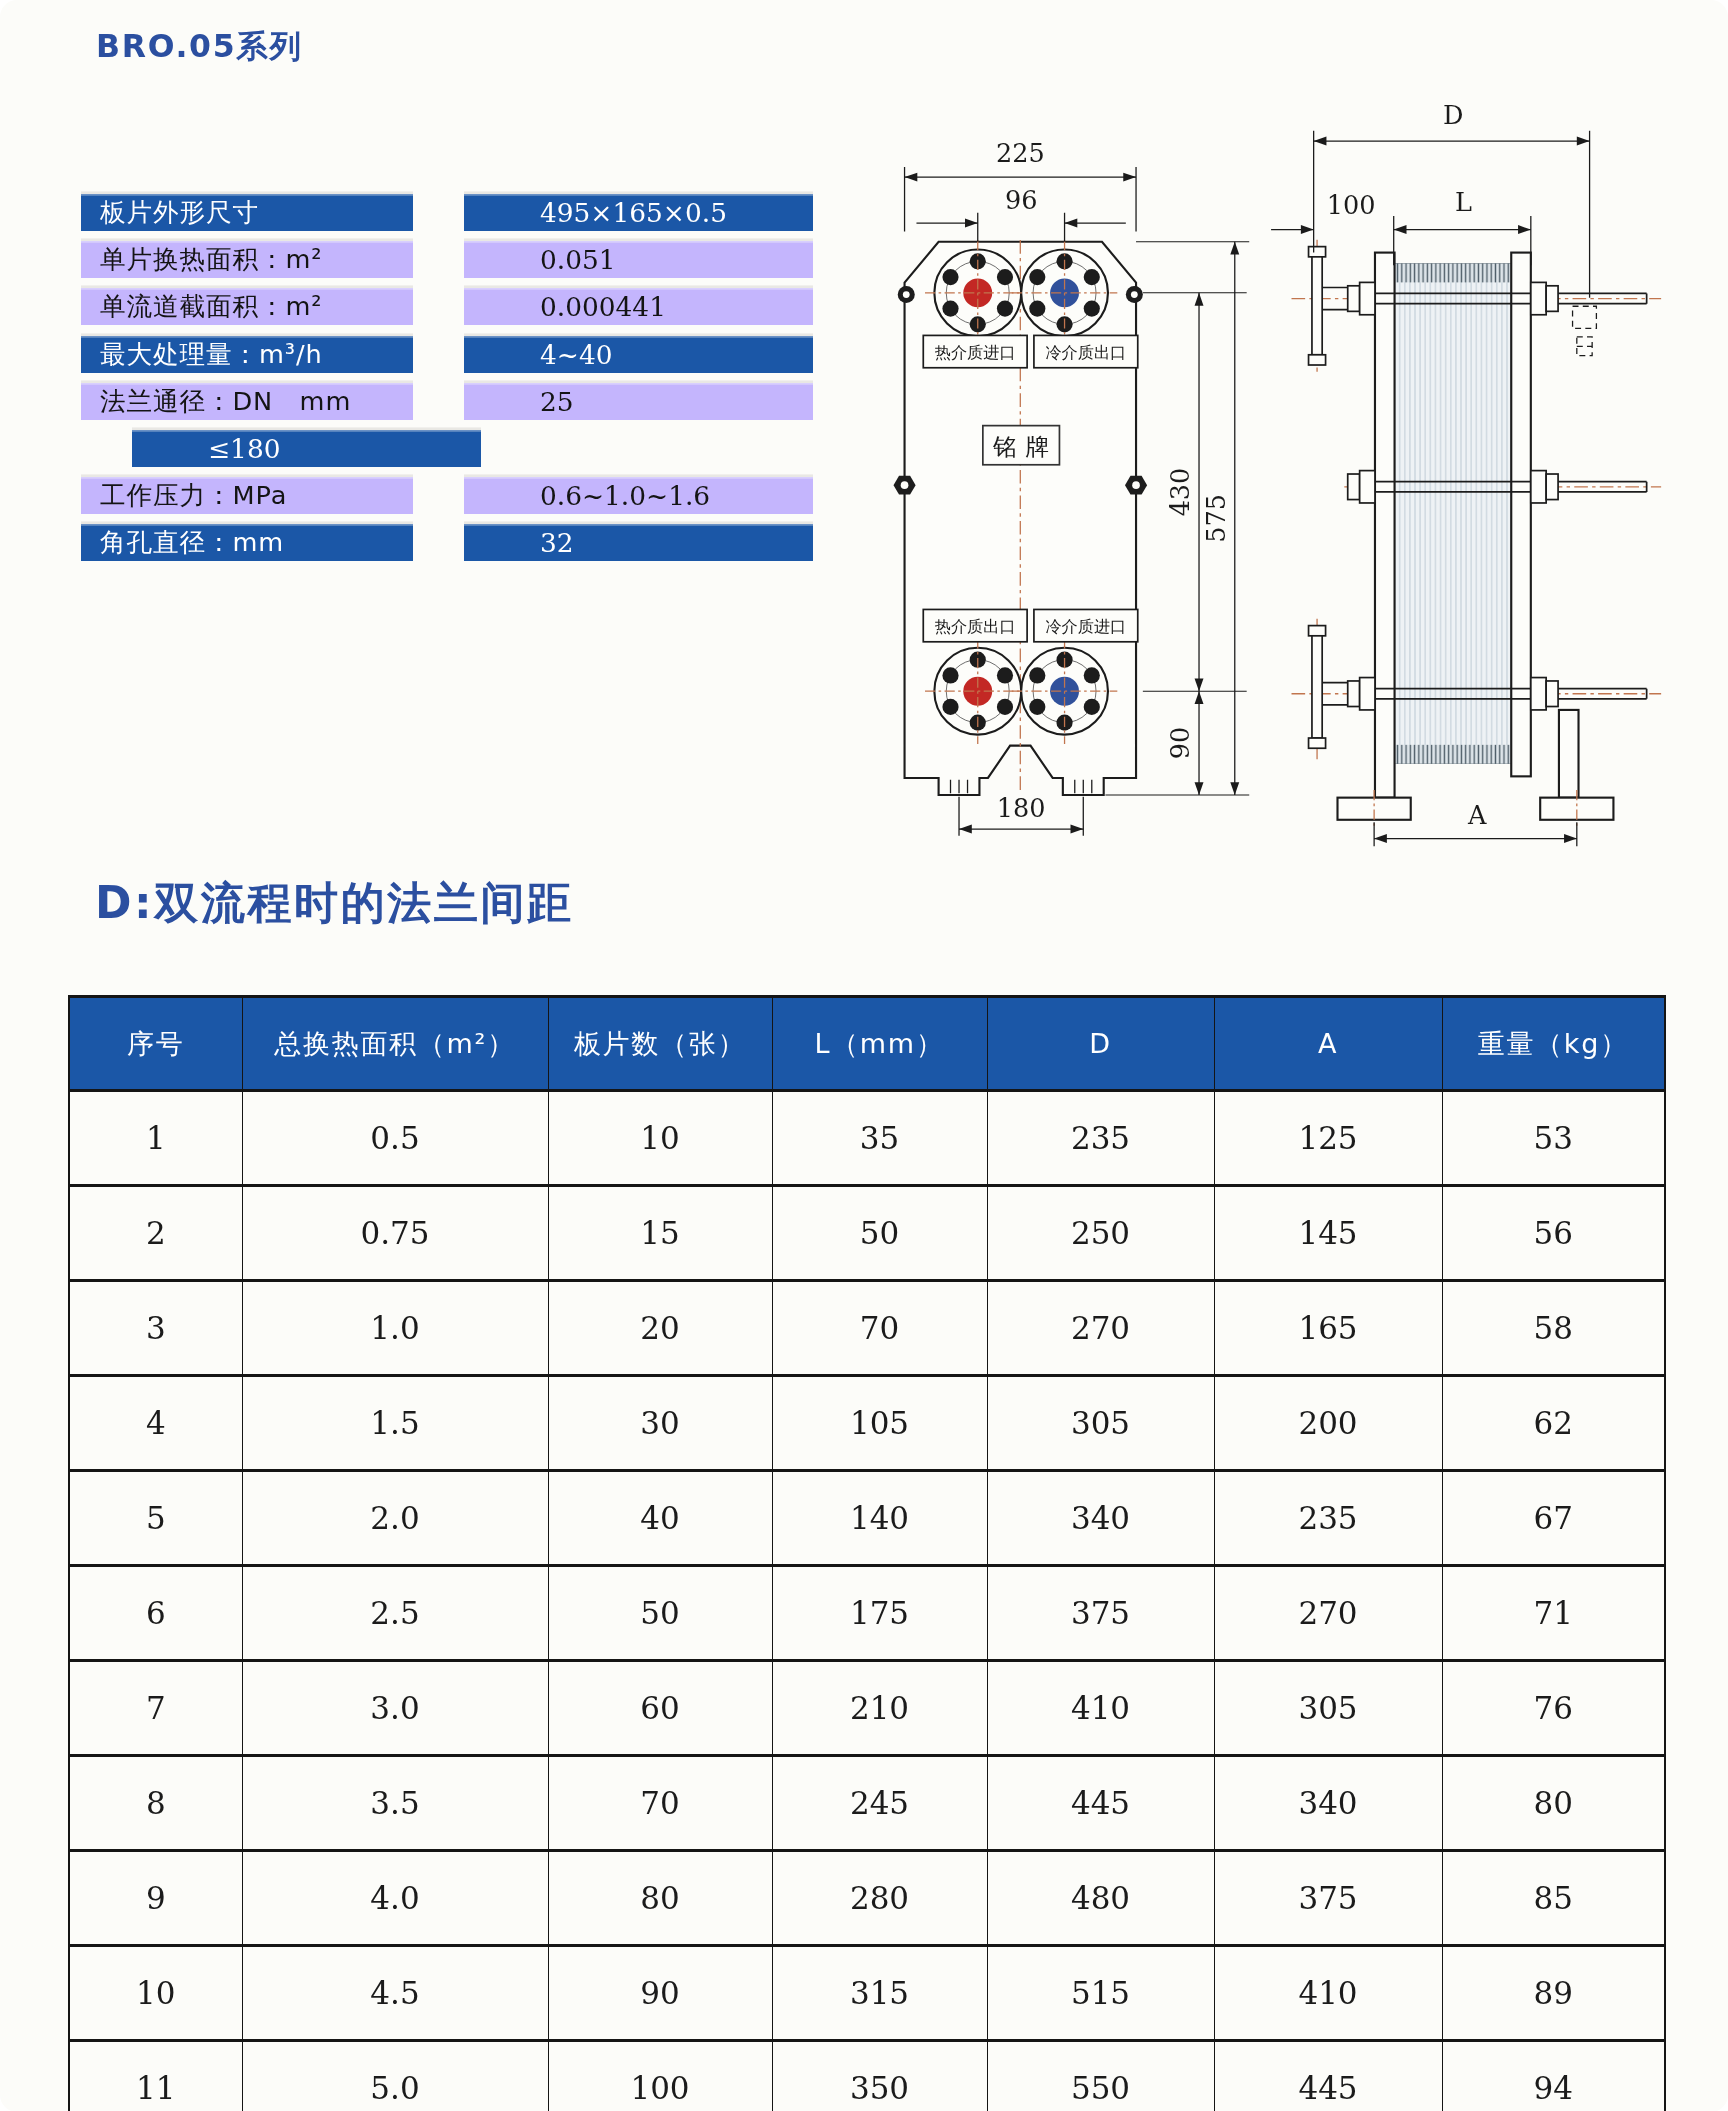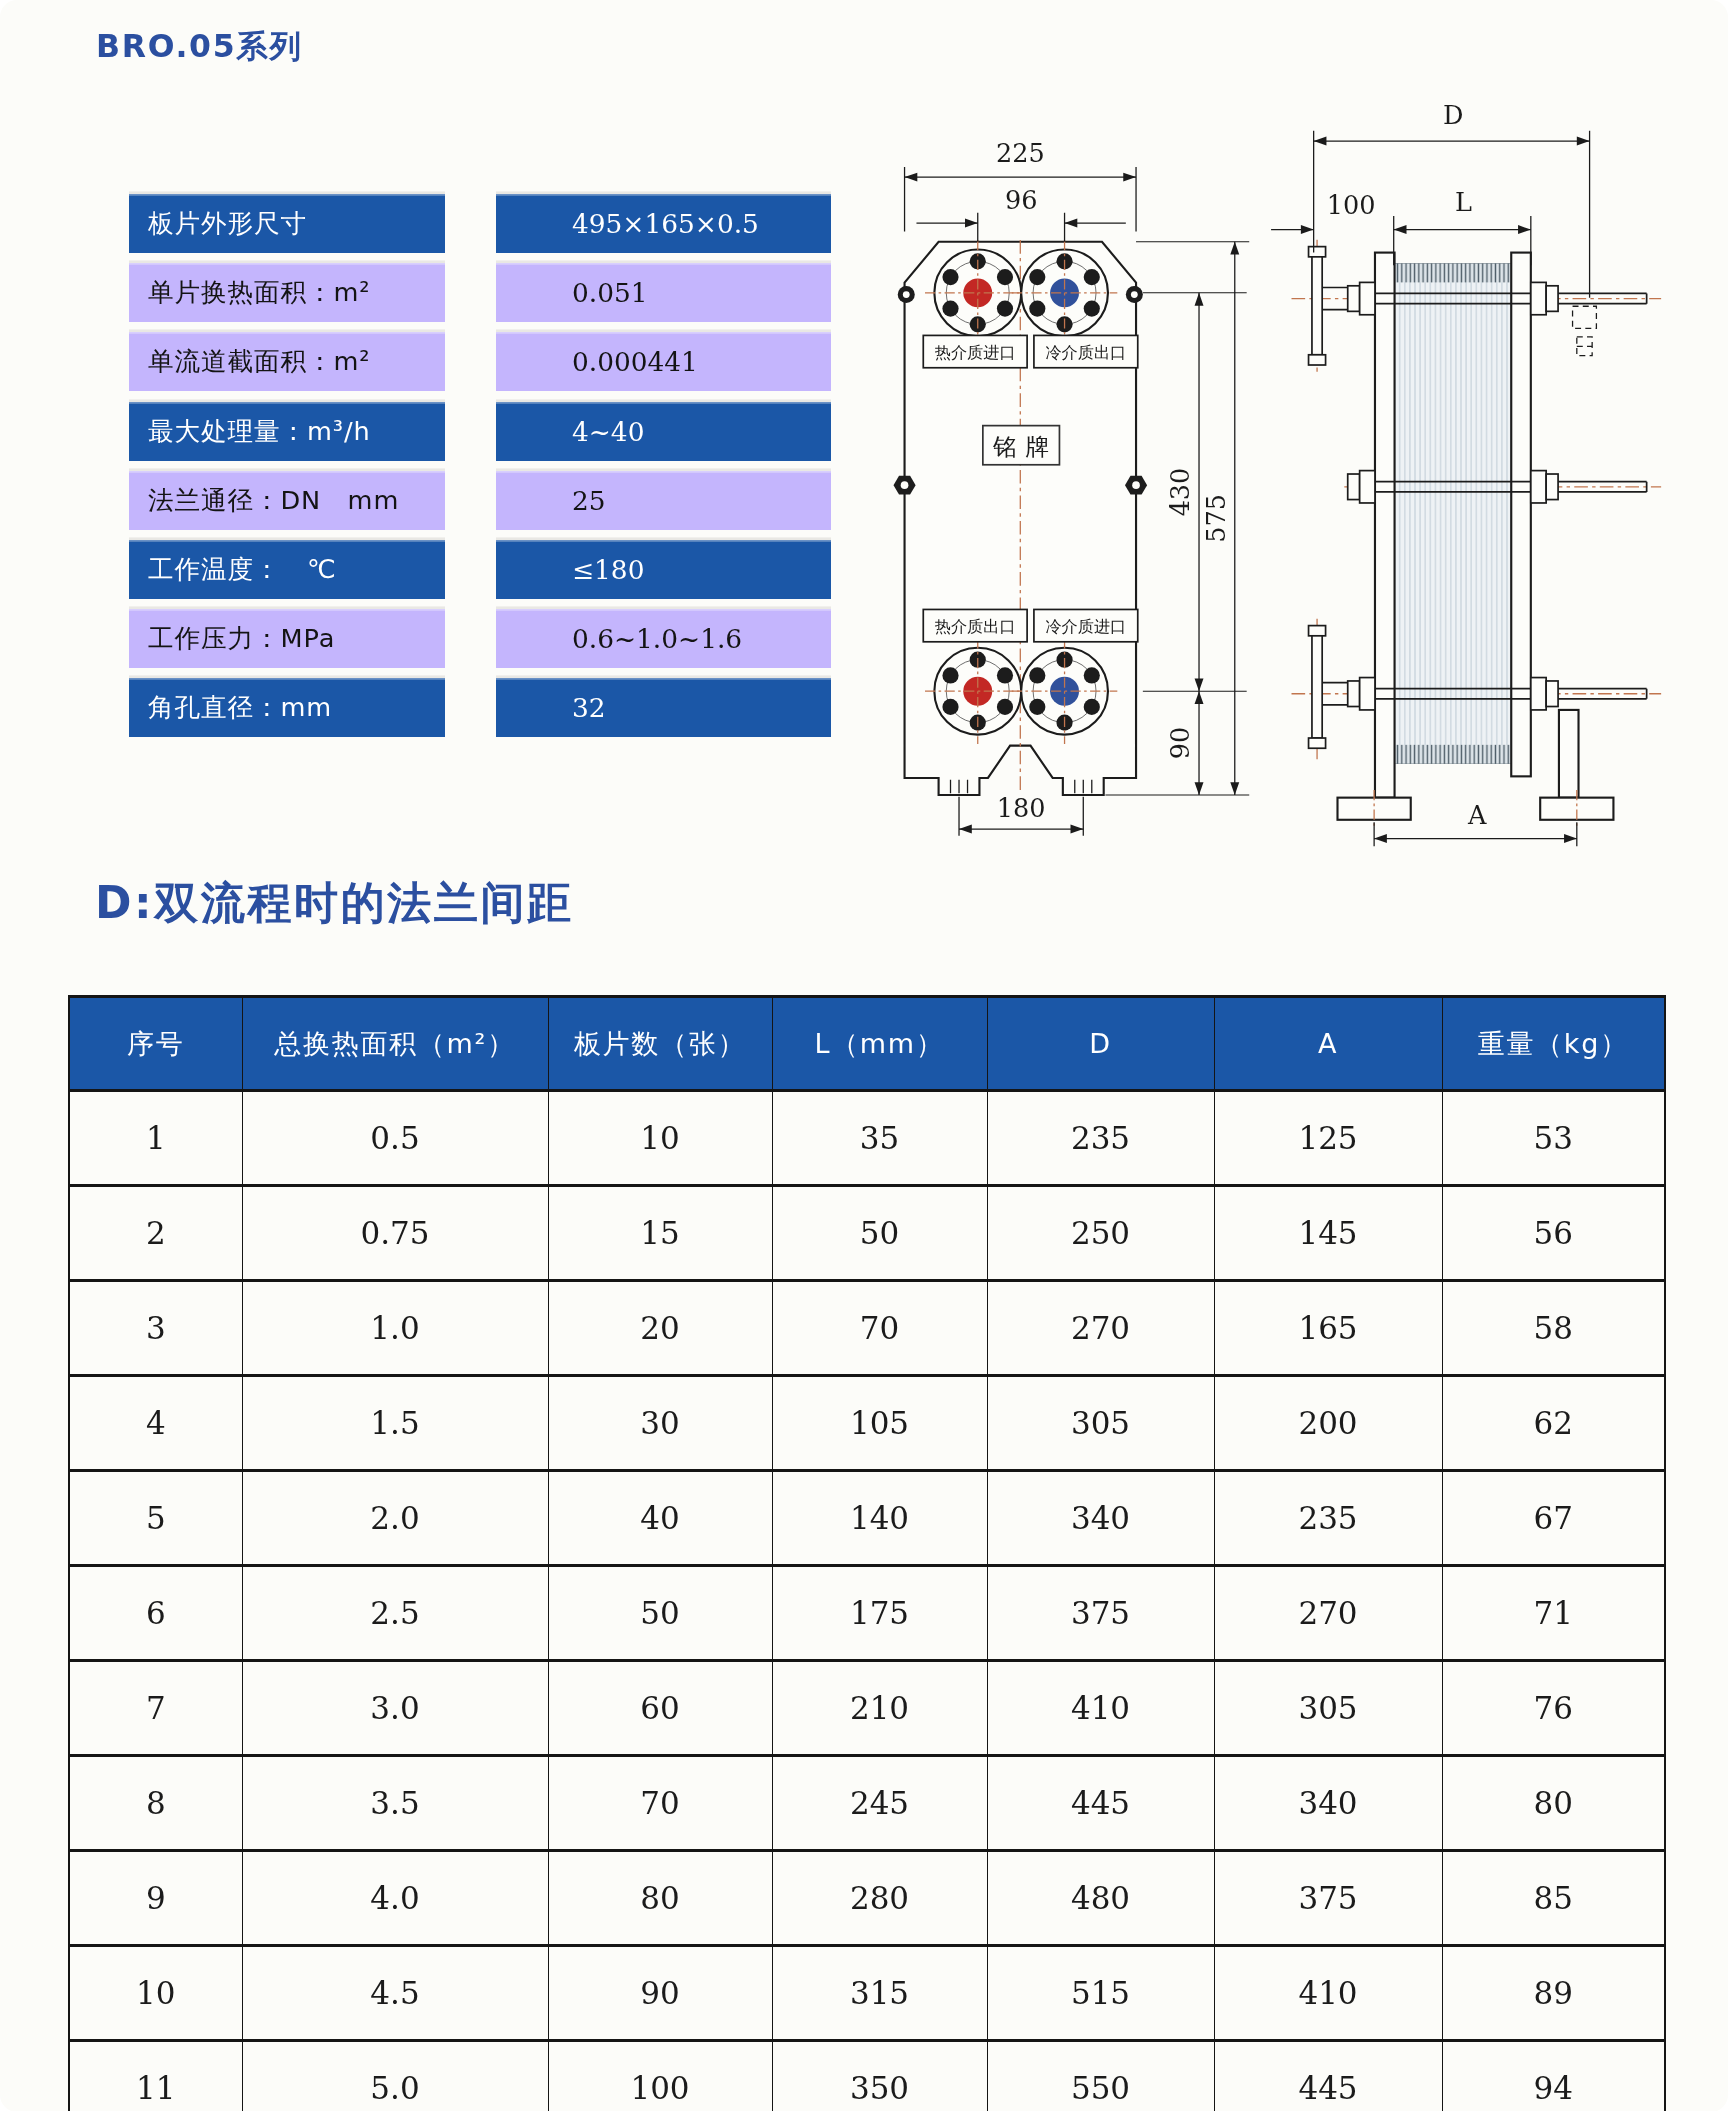--- a/index.html
+++ b/index.html
@@ -6,21 +6,21 @@
   .page{
     position:relative;width:1728px;height:2112px;background:#fcfcf9;
     font-family:"DejaVu Sans",sans-serif;overflow:hidden;color:#1a1a1a;border-radius:17px;
   }
   .title{
     position:absolute;left:96px;top:25.6px;font-size:31.5px;font-weight:bold;
     color:#2b4fa0;letter-spacing:1.7px;
   }
   
   .spec{position:absolute;left:81px;top:194px;width:750px;}
-  .spec-row{display:flex;height:59px;margin-bottom:10.2px;margin-left:48px;}
+  .spec-row{display:flex;height:37px;margin-bottom:10.2px;}
   .spec-label{
     width:332px;box-sizing:border-box;display:flex;align-items:center;
     padding-left:19px;font-size:25.6px;letter-spacing:0.9px;
     box-shadow:0 -2.6px 0 #e9e8e4, inset 0 1.7px 0 rgba(255,255,255,0.35);
   }
   .spec-value{
     width:349px;margin-left:51px;box-sizing:border-box;display:flex;align-items:center;
     padding-left:76px;font-size:26.4px;font-family:"DejaVu Serif",serif;
     box-shadow:0 -2.6px 0 #e9e8e4, inset 0 1.7px 0 rgba(255,255,255,0.35);
   }
@@ -74,21 +74,20 @@
       </div>
       <div class="spec-row v-blue">
         <div class="spec-label">最大处理量：m³/h</div>
         <div class="spec-value">4~40</div>
       </div>
       <div class="spec-row v-gray">
         <div class="spec-label">法兰通径：DN　mm</div>
         <div class="spec-value">25</div>
       </div>
       <div class="spec-row v-blue">
-        <div class="spec-label">工作温度：　℃</div>
         <div class="spec-value">≤180</div>
       </div>
       <div class="spec-row v-gray">
         <div class="spec-label">工作压力：MPa</div>
         <div class="spec-value">0.6~1.0~1.6</div>
       </div>
       <div class="spec-row v-blue">
         <div class="spec-label">角孔直径：mm</div>
         <div class="spec-value">32</div>
       </div>

